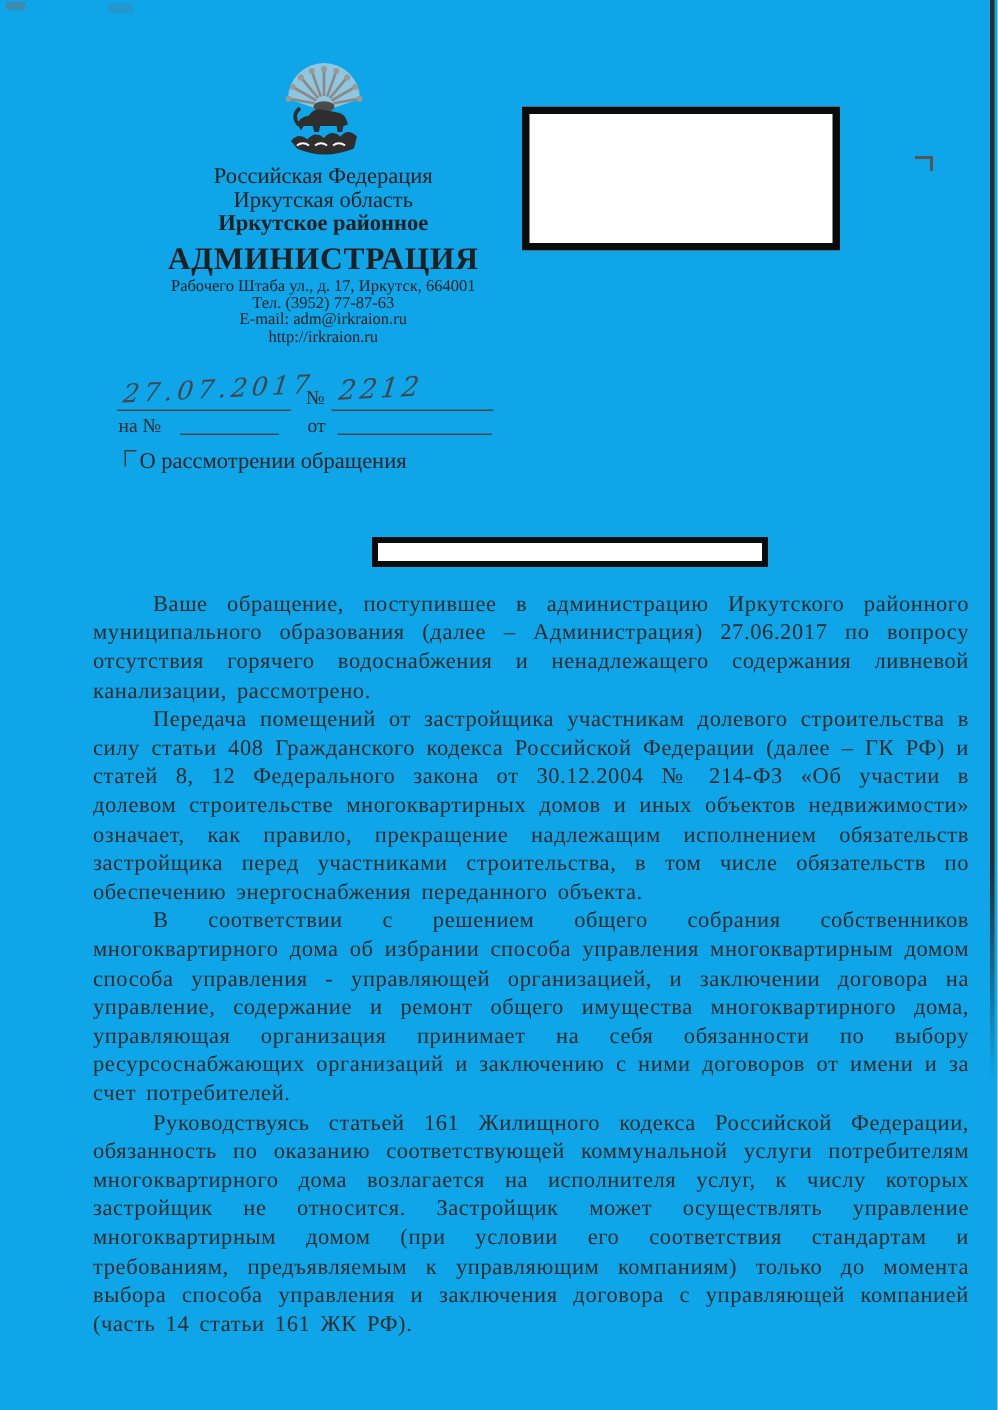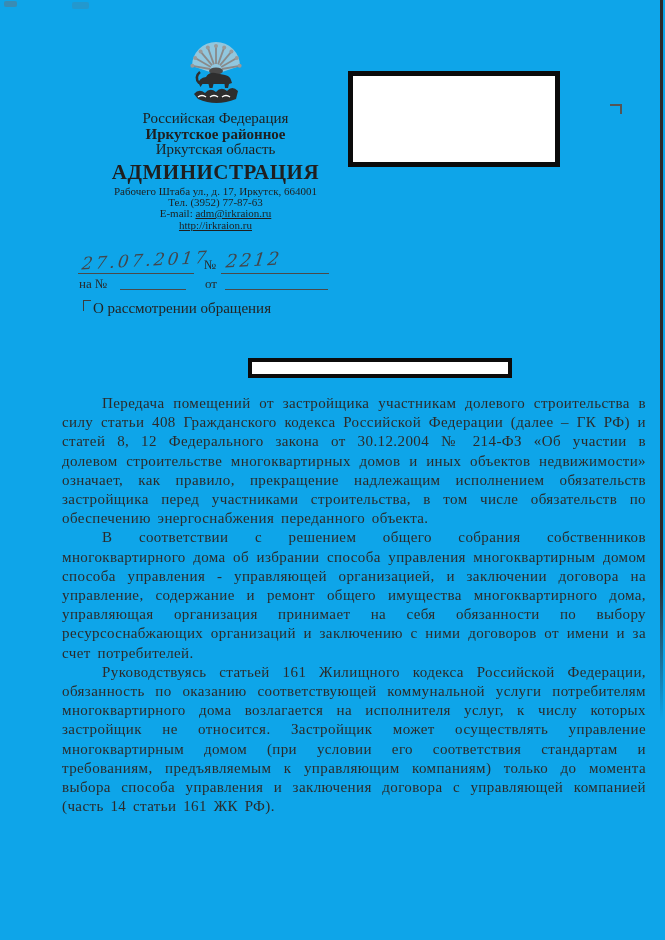--- a/index.html
+++ b/index.html
@@ -15,21 +15,21 @@
   .smudge.s1{left:4px;top:1px;width:13px;height:6px;}
   .smudge.s2{left:72px;top:2px;width:17px;height:7px;opacity:.5;}
 
   
   .letterhead{position:absolute;left:58px;top:42px;width:315px;text-align:center;color:#1f1f1f;}
   .emblem{display:block;margin:0 auto 5px auto;}
   .lh-line{font-size:15px;line-height:15.5px;}
   .lh-bold{font-weight:700;}
   .lh-org{font-size:21px;font-weight:700;letter-spacing:.5px;line-height:23px;margin:3px 0 2px 0;}
   .lh-small{font-size:11px;line-height:11.4px;}
-  .u{text-decoration:underline;}
+  .u{}
 
   
   .hw{position:absolute;font-style:italic;color:#43464b;
     font-family:"DejaVu Serif", serif;transform:rotate(-3deg) skewX(-10deg);}
   .hw-date{left:82px;top:250px;font-size:17px;letter-spacing:3px;}
   .hw-num{left:226px;top:249px;font-size:18px;letter-spacing:2.5px;}
   .ref-label{position:absolute;font-size:13px;color:#2a2a2a;}
   .rl-no{left:204px;top:257px;}
   .rl-nano{left:79px;top:276px;}
   .rl-ot{left:205px;top:276px;}
@@ -96,22 +96,22 @@
       </g>
       <ellipse cx="26" cy="29" rx="7" ry="3.5" fill="#4a4a4a"></ellipse>
 
       <path d="M9 41 q-5 -6 1 -11" stroke="#2e2e2e" stroke-width="2.4" fill="none"></path>
       <path d="M8 42 q1 -6 8 -7 q3 -5 9 -4 l10 2 q5 1 6 5 l1 3 -3 1 -1 4 h-3 l-0.5 -4 h-11 l-1 4 h-3 l-1 -4 h-6 l-2 3 -1.5 -3 z" fill="#2e2e2e"></path>
 
       <path d="M4 52 q5 -6 11 -1 q5 -6 11 -1 q5 -6 11 -1 q5 -6 11 0 l-2 8 q-20 8 -38 0 z" fill="#2e2e2e"></path>
       <path d="M8 55 q4 -3 8 0 M20 55 q4 -3 8 0 M32 55 q4 -3 8 0" stroke="#fff" stroke-width="1.4" fill="none"></path>
     </svg>
     <div class="lh-line">Российская Федерация</div>
+    <div class="lh-line">Иркутская область</div>
     <div class="lh-line lh-bold">Иркутское районное</div>
-    <div class="lh-line">Иркутская область</div>
     <div class="lh-org">АДМИНИСТРАЦИЯ</div>
     <div class="lh-small">Рабочего Штаба ул., д. 17, Иркутск, 664001</div>
     <div class="lh-small">Тел. (3952) 77-87-63</div>
     <div class="lh-small"><span>E-mail: </span><span class="u">adm@irkraion.ru</span></div>
     <div class="lh-small u">http://irkraion.ru</div>
   </div>
 
   <div class="redact box-a"></div>
   <div class="corner-r"></div>
 
@@ -123,18 +123,19 @@
   <div class="ref-label rl-nano">на №</div>
   <div class="ref-label rl-ot">от</div>
   <div class="ref-line ln3"></div>
   <div class="ref-line ln4"></div>
 
   <div class="subject"><span class="corner-l"></span><span>О рассмотрении обращения</span></div>
 
   <div class="redact box-b"></div>
 
   <div class="body-text">
+    <p>Ваше обращение, поступившее в администрацию Иркутского районного муниципального образования (далее – Администрация) 27.06.2017 по вопросу отсутствия горячего водоснабжения и ненадлежащего содержания ливневой канализации, рассмотрено.</p>
     <p>Передача помещений от застройщика участникам долевого строительства в силу статьи 408 Гражданского кодекса Российской Федерации (далее – ГК РФ) и статей 8, 12 Федерального закона от 30.12.2004 № 214-ФЗ «Об участии в долевом строительстве многоквартирных домов и иных объектов недвижимости» означает, как правило, прекращение надлежащим исполнением обязательств застройщика перед участниками строительства, в том числе обязательств по обеспечению энергоснабжения переданного объекта.</p>
     <p>В соответствии с решением общего собрания собственников многоквартирного дома об избрании способа управления многоквартирным домом способа управления - управляющей организацией, и заключении договора на управление, содержание и ремонт общего имущества многоквартирного дома, управляющая организация принимает на себя обязанности по выбору ресурсоснабжающих организаций и заключению с ними договоров от имени и за счет потребителей.</p>
     <p>Руководствуясь статьей 161 Жилищного кодекса Российской Федерации, обязанность по оказанию соответствующей коммунальной услуги потребителям многоквартирного дома возлагается на исполнителя услуг, к числу которых застройщик не относится. Застройщик может осуществлять управление многоквартирным домом (при условии его соответствия стандартам и требованиям, предъявляемым к управляющим компаниям) только до момента выбора способа управления и заключения договора с управляющей компанией (часть 14 статьи 161 ЖК РФ).</p>
   </div>
 
 </div>
 
 </body></html>

